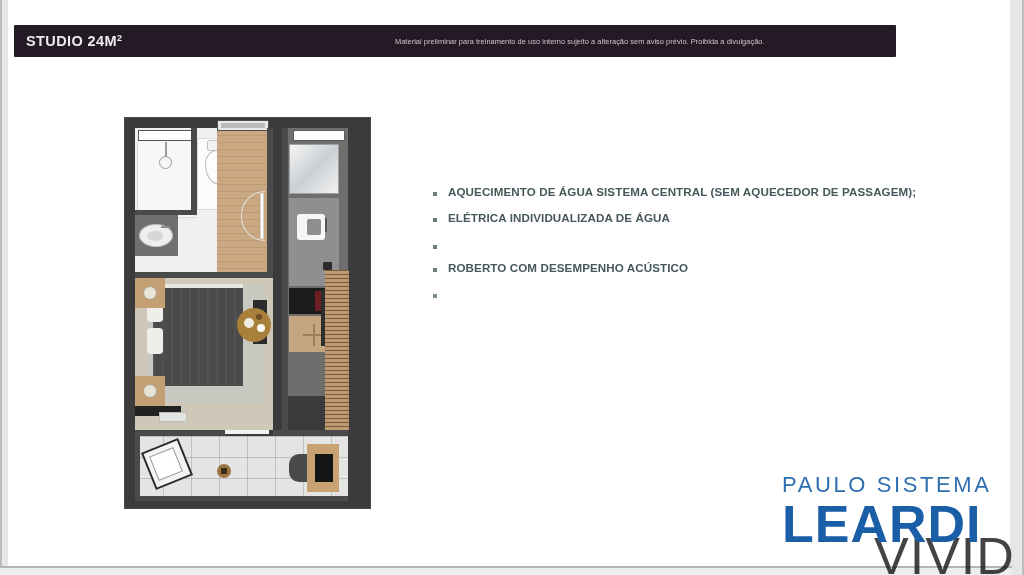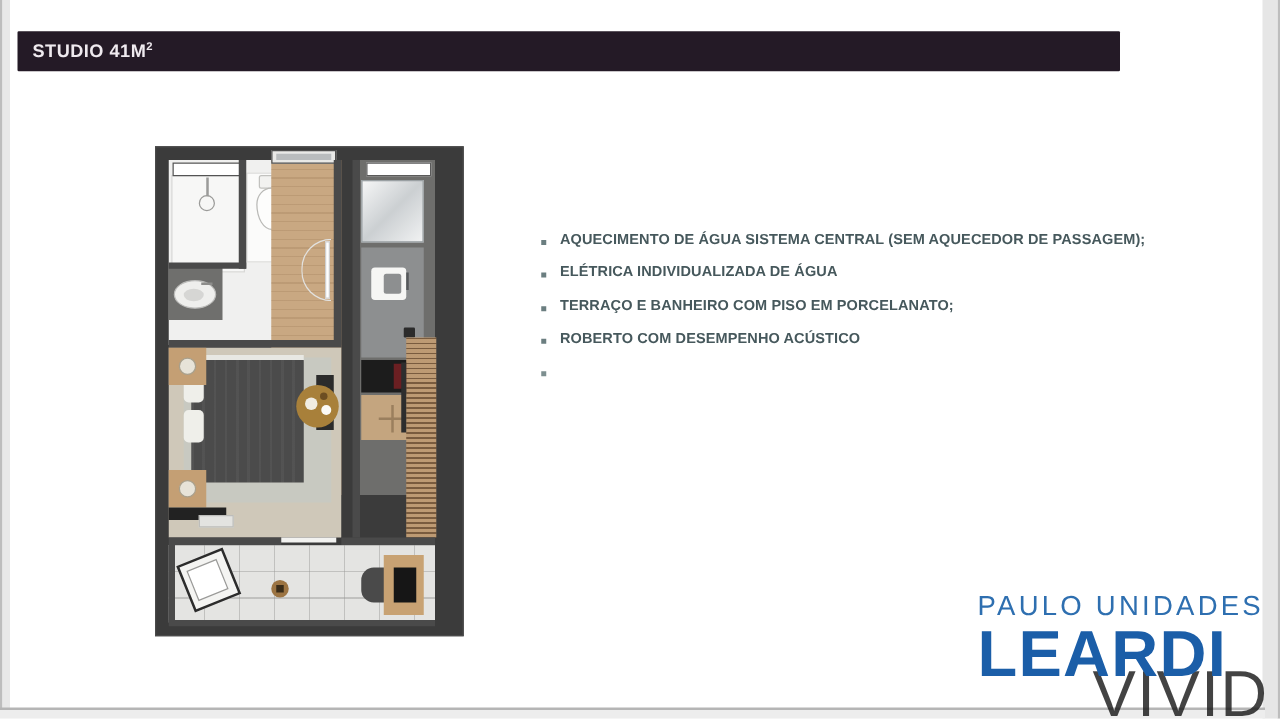--- a/index.html
+++ b/index.html
@@ -261,21 +261,22 @@
 
   <div class="frame-edge edge-top"></div>
   <div class="frame-edge edge-left"></div>
   <div class="frame-edge edge-left2"></div>
   <div class="frame-edge edge-right"></div>
   <div class="frame-edge edge-right2"></div>
   <div class="frame-edge edge-bottom"></div>
   <div class="frame-edge edge-bottom2"></div>
 
   <div class="header-bar">
-    <div class="header-title"><span>STUDIO 41M</span><sup>2</sup></div>
+    <div class="header-title"><span>STUDIO 24M</span><sup>2</sup></div>
+    <div class="header-disclaimer">Material preliminar para treinamento de uso interno sujeito a alteração sem aviso prévio. Proibida a divulgação.</div>
   </div>
 
 
   <div class="plan">
 
     <div class="p bath-floor"></div>
     <div class="p bath-shower"></div>
     <div class="p shower-stem"></div>
     <div class="p shower-head"></div>
     <div class="p bath-wc-wall"></div>
@@ -363,30 +364,29 @@
     <div class="feature-row strong">
       <div class="bullet-marker"></div>
       <div class="feature-text">AQUECIMENTO DE ÁGUA SISTEMA CENTRAL (SEM AQUECEDOR DE PASSAGEM);</div>
     </div>
     <div class="feature-row strong">
       <div class="bullet-marker"></div>
       <div class="feature-text">ELÉTRICA INDIVIDUALIZADA DE ÁGUA</div>
     </div>
     <div class="feature-row strong">
       <div class="bullet-marker"></div>
-      <div class="feature-text">TERRAÇO E BANHEIRO COM PISO EM PORCELANATO;</div>
     </div>
     <div class="feature-row strong">
       <div class="bullet-marker"></div>
       <div class="feature-text">ROBERTO COM DESEMPENHO ACÚSTICO</div>
     </div>
     <div class="feature-row light">
       <div class="bullet-marker"></div>
     </div>
   </div>
 
   <div class="wm-ghost">VIVID</div>
   <div class="watermark">
-    <div class="wm-top wm-fg">PAULO UNIDADES</div>
+    <div class="wm-top wm-fg">PAULO SISTEMA</div>
     <div class="wm-main wm-fg">LEARDI</div>
   </div>
 
 </div>
 
 </body></html>

